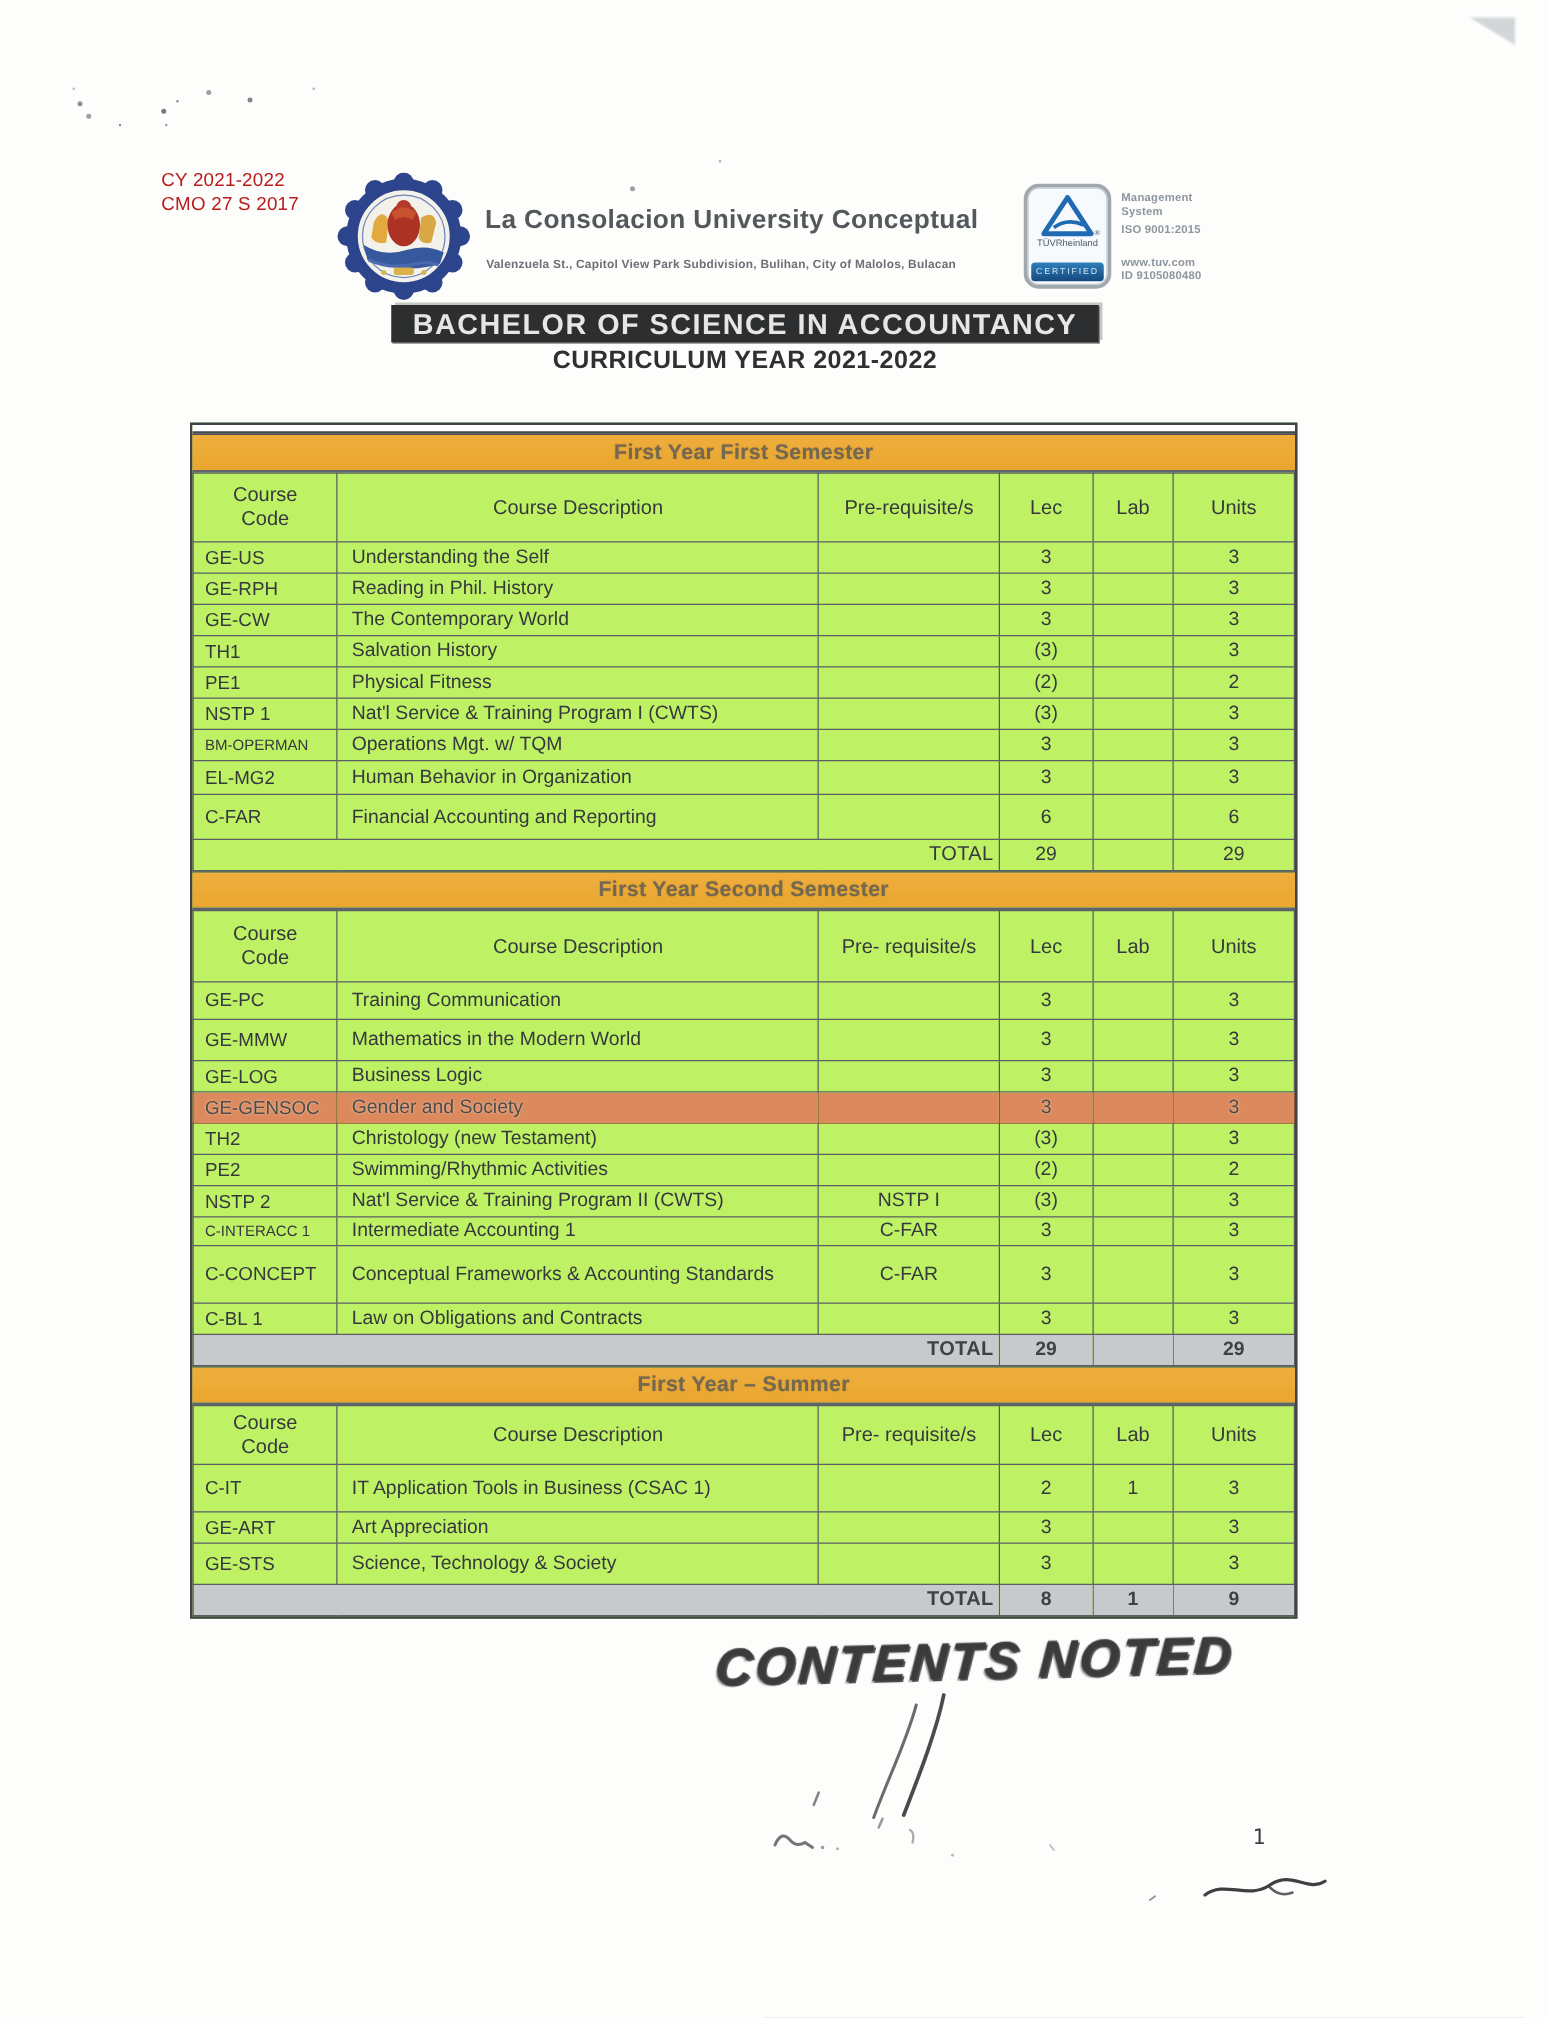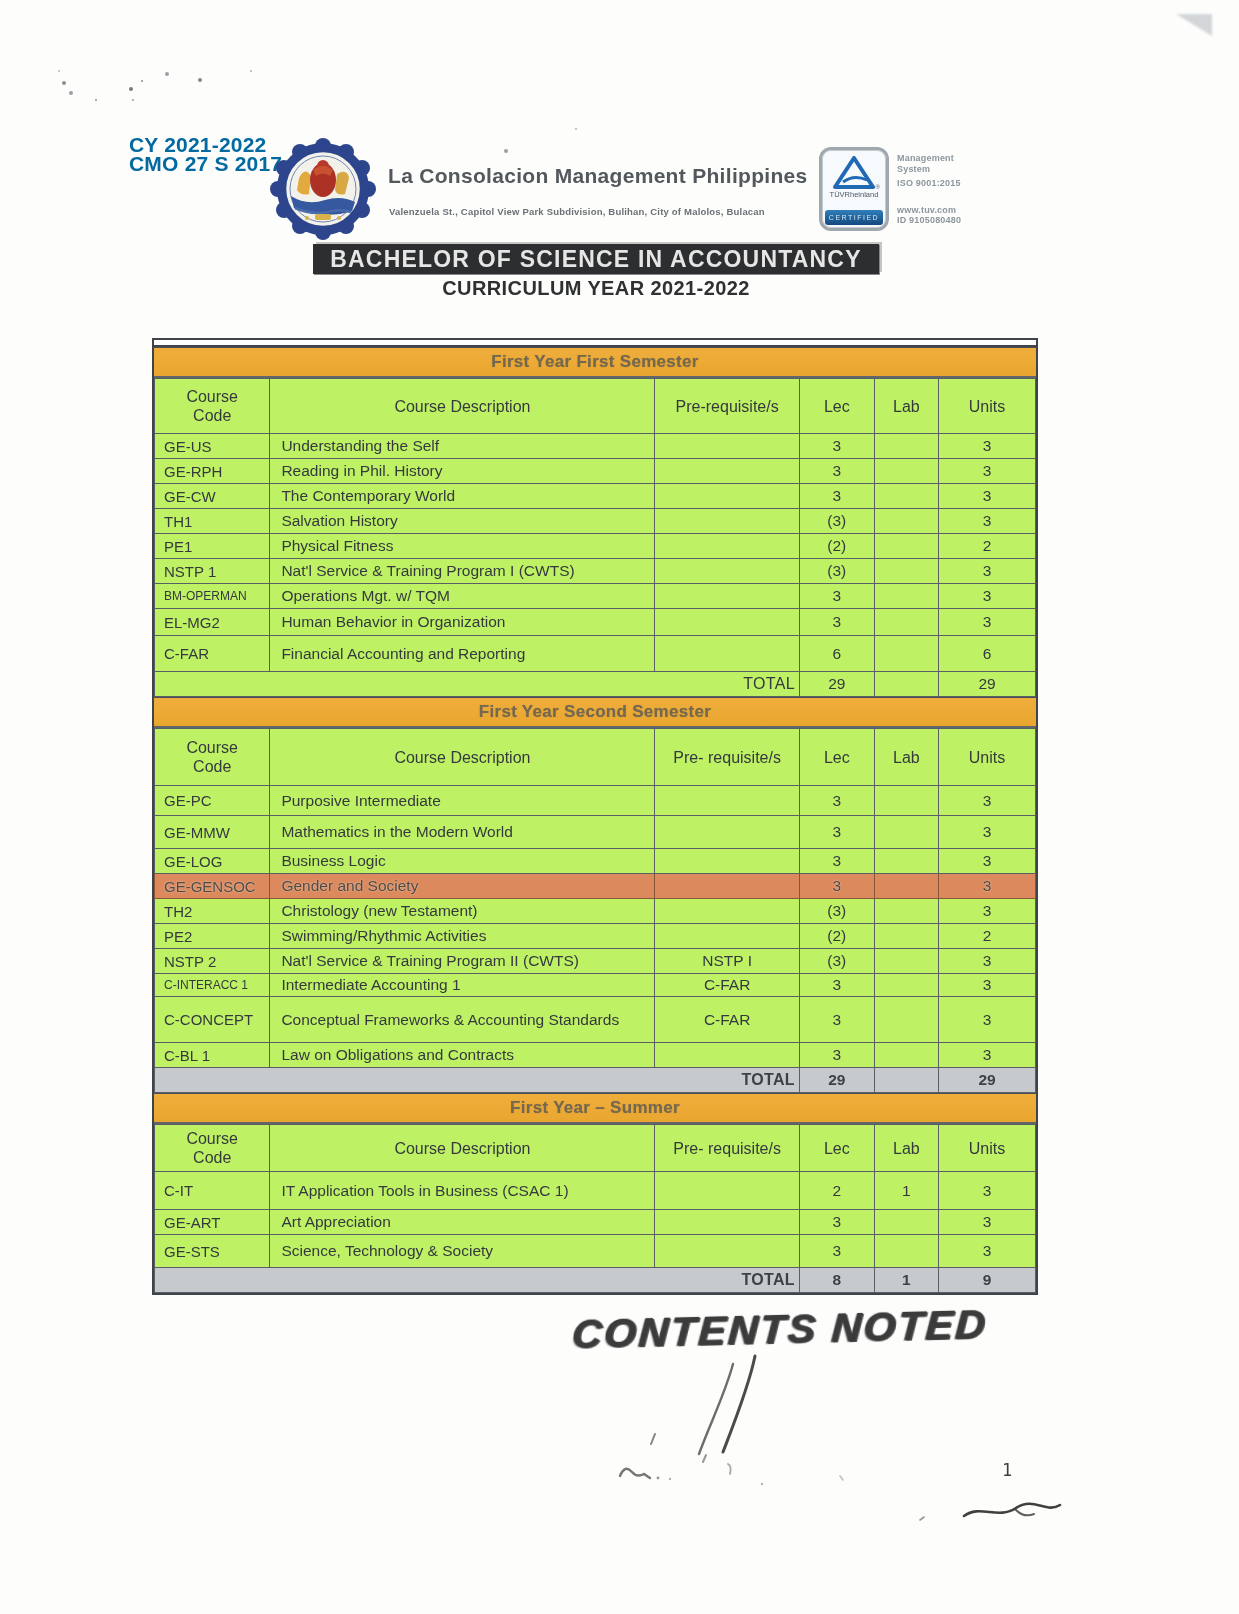--- a/index.html
+++ b/index.html
@@ -11,22 +11,22 @@
   
   .specks{position:absolute;left:0;top:0;width:2px;height:2px;border-radius:50%;
     box-shadow:63px 82px 0 1px #8a8f94,70px 92px 0 1px #9aa0a5,95px 99px 0 0 #8a8f94,
       130px 88px 0 1px #777c81,141px 80px 0 0 #8a8f94,166px 73px 0 1px #9aa0a5,
       199px 79px 0 1px #82878c,132px 99px 0 0 #9aa0a5,250px 70px 0 0 #aab0b5,
       58px 70px 0 0 #b5bbc0,505px 150px 0 1px #9aa0a5,575px 128px 0 0 #b0b5ba;}
   .corner-fold{position:absolute;left:1176px;top:14px;width:0;height:0;
     border-top:22px solid #cbd0d3;border-left:36px solid transparent;
     filter:blur(1px);opacity:.85;}
   
-  .meta-note{position:absolute;left:129px;top:135px;font-size:21px;font-weight:bold;
-    color:#0369a1;line-height:19px;letter-spacing:.2px;}
+  .meta-note{position:absolute;left:129px;top:135px;font-size:15px;font-weight:normal;
+    color:#b91c1c;line-height:19px;letter-spacing:.2px;}
   .seal{position:absolute;left:269px;top:138px;width:108px;height:102px;}
   .univ-name{position:absolute;left:388px;top:164px;font-size:21px;font-weight:bold;
     color:#53585c;letter-spacing:.3px;white-space:nowrap;filter:blur(.2px);}
   .univ-addr{position:absolute;left:389px;top:194px;font-size:9.5px;font-weight:bold;
     color:#6b7076;letter-spacing:.2px;white-space:nowrap;filter:blur(.3px);margin-top:12px;}
   
   .tuv{position:absolute;left:819px;top:147px;width:64px;height:78px;
     border:3px solid #a0a8ae;border-radius:12px;background:#f7fafc;
     box-shadow:inset 0 0 0 1px #c6cdd2;}
   .tuv svg{position:absolute;left:11px;top:6px;}
@@ -126,21 +126,21 @@
       <circle cx="54" cy="28" r="6" fill="#b63a2c"></circle>
       <path d="M44 32 q10 -8 20 0 l-3 6 q-7 -5 -14 0 z" fill="#c8522f"></path>
       <path d="M22 58 q16 10 34 4 q 16 -5 30 2 l-3 9 q-28 9 -58 -3 z" fill="#35589e"></path>
       <path d="M26 70 q18 8 38 3 q 10 -2 18 1" fill="none" stroke="#4a6cae" stroke-width="2.5"></path>
       <rect x="46" y="76" width="16" height="6" rx="2" fill="#d9b34a"></rect>
       <circle cx="38" cy="80" r="2" fill="#d9b34a"></circle>
         <circle cx="70" cy="80" r="2" fill="#d9b34a"></circle>
     </svg>
   </div>
 
-  <div class="univ-name">La Consolacion Management Philippines</div>
+  <div class="univ-name">La Consolacion University Conceptual</div>
   <div class="univ-addr">Valenzuela St., Capitol View Park Subdivision, Bulihan, City of Malolos, Bulacan</div>
 
   <div class="tuv">
     <svg width="42" height="34" viewBox="0 0 42 34">
       <path d="M21 2 L40 31 L2 31 Z" fill="none" stroke="#1f6ab2" stroke-width="4" stroke-linejoin="round"></path>
       <path d="M10 26 q11 -8 24 -2" fill="none" stroke="#1f6ab2" stroke-width="3"></path>
     </svg>
     <div class="tuv-brand">TÜVRheinland</div>
     <div class="tuv-reg">®</div>
     <div class="tuv-band">CERTIFIED</div>
@@ -283,21 +283,21 @@
             <th>Course Description</th>
             <th>Pre- requisite/s</th>
             <th>Lec</th>
             <th>Lab</th>
             <th>Units</th>
           </tr>
         </thead>
         <tbody>
           <tr style="height: 30px;">
             <td class="code">GE-PC</td>
-            <td class="desc">Purposive Intermediate</td>
+            <td class="desc">Training Communication</td>
             <td class="num"></td>
             <td class="num">3</td>
             <td class="num"></td>
             <td class="num">3</td>
           </tr>
           <tr style="height: 33px;">
             <td class="code">GE-MMW</td>
             <td class="desc">Mathematics in the Modern World</td>
             <td class="num"></td>
             <td class="num">3</td>

